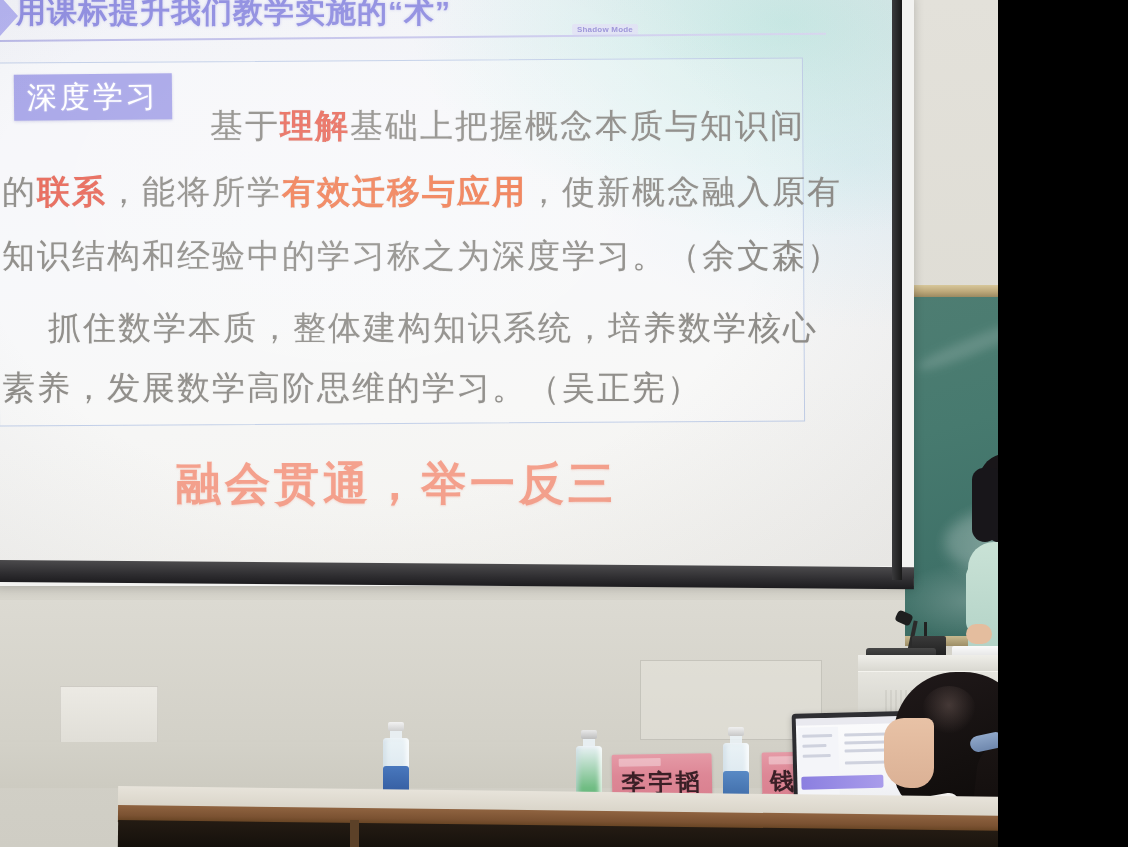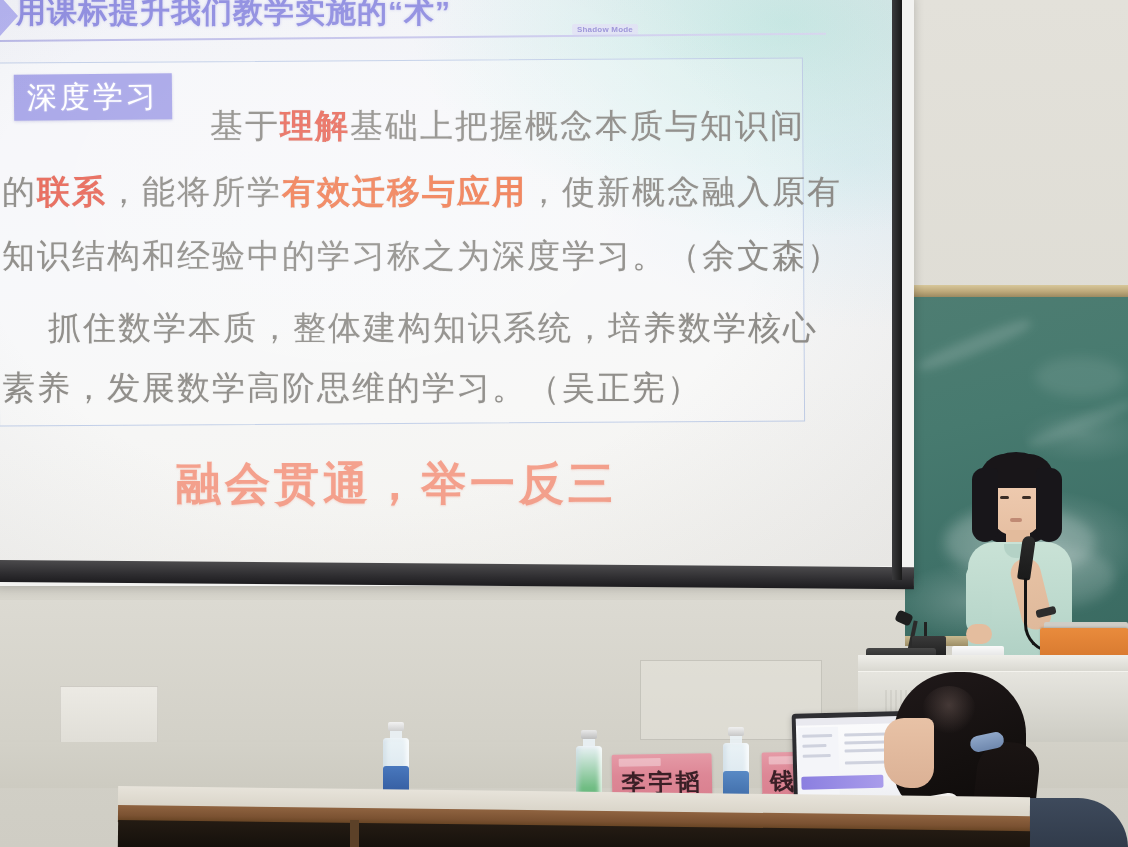--- a/index.html
+++ b/index.html
@@ -1,19 +1,19 @@
 <!DOCTYPE html>
 <html><head>
 <meta charset="utf-8">
 <style>
   html,body{margin:0;padding:0;background:#000;}
   body{font-family:"Liberation Sans","DejaVu Sans",sans-serif;}
 
   #stage{
-    position:relative;width:1128px;height:847px;overflow:hidden;
+    position:relative;width:998px;height:847px;overflow:hidden;
     background:#d8d6ce;
   }
 
   
   .wall{
     position:absolute;left:0;top:0;width:1128px;height:847px;
     background:linear-gradient(180deg,#e3e1da 0%,#dedcd4 45%,#d6d4cb 72%,#cfcdc4 100%);
   }
   .wall-left-panel{
     position:absolute;left:0;top:600px;width:905px;height:140px;

